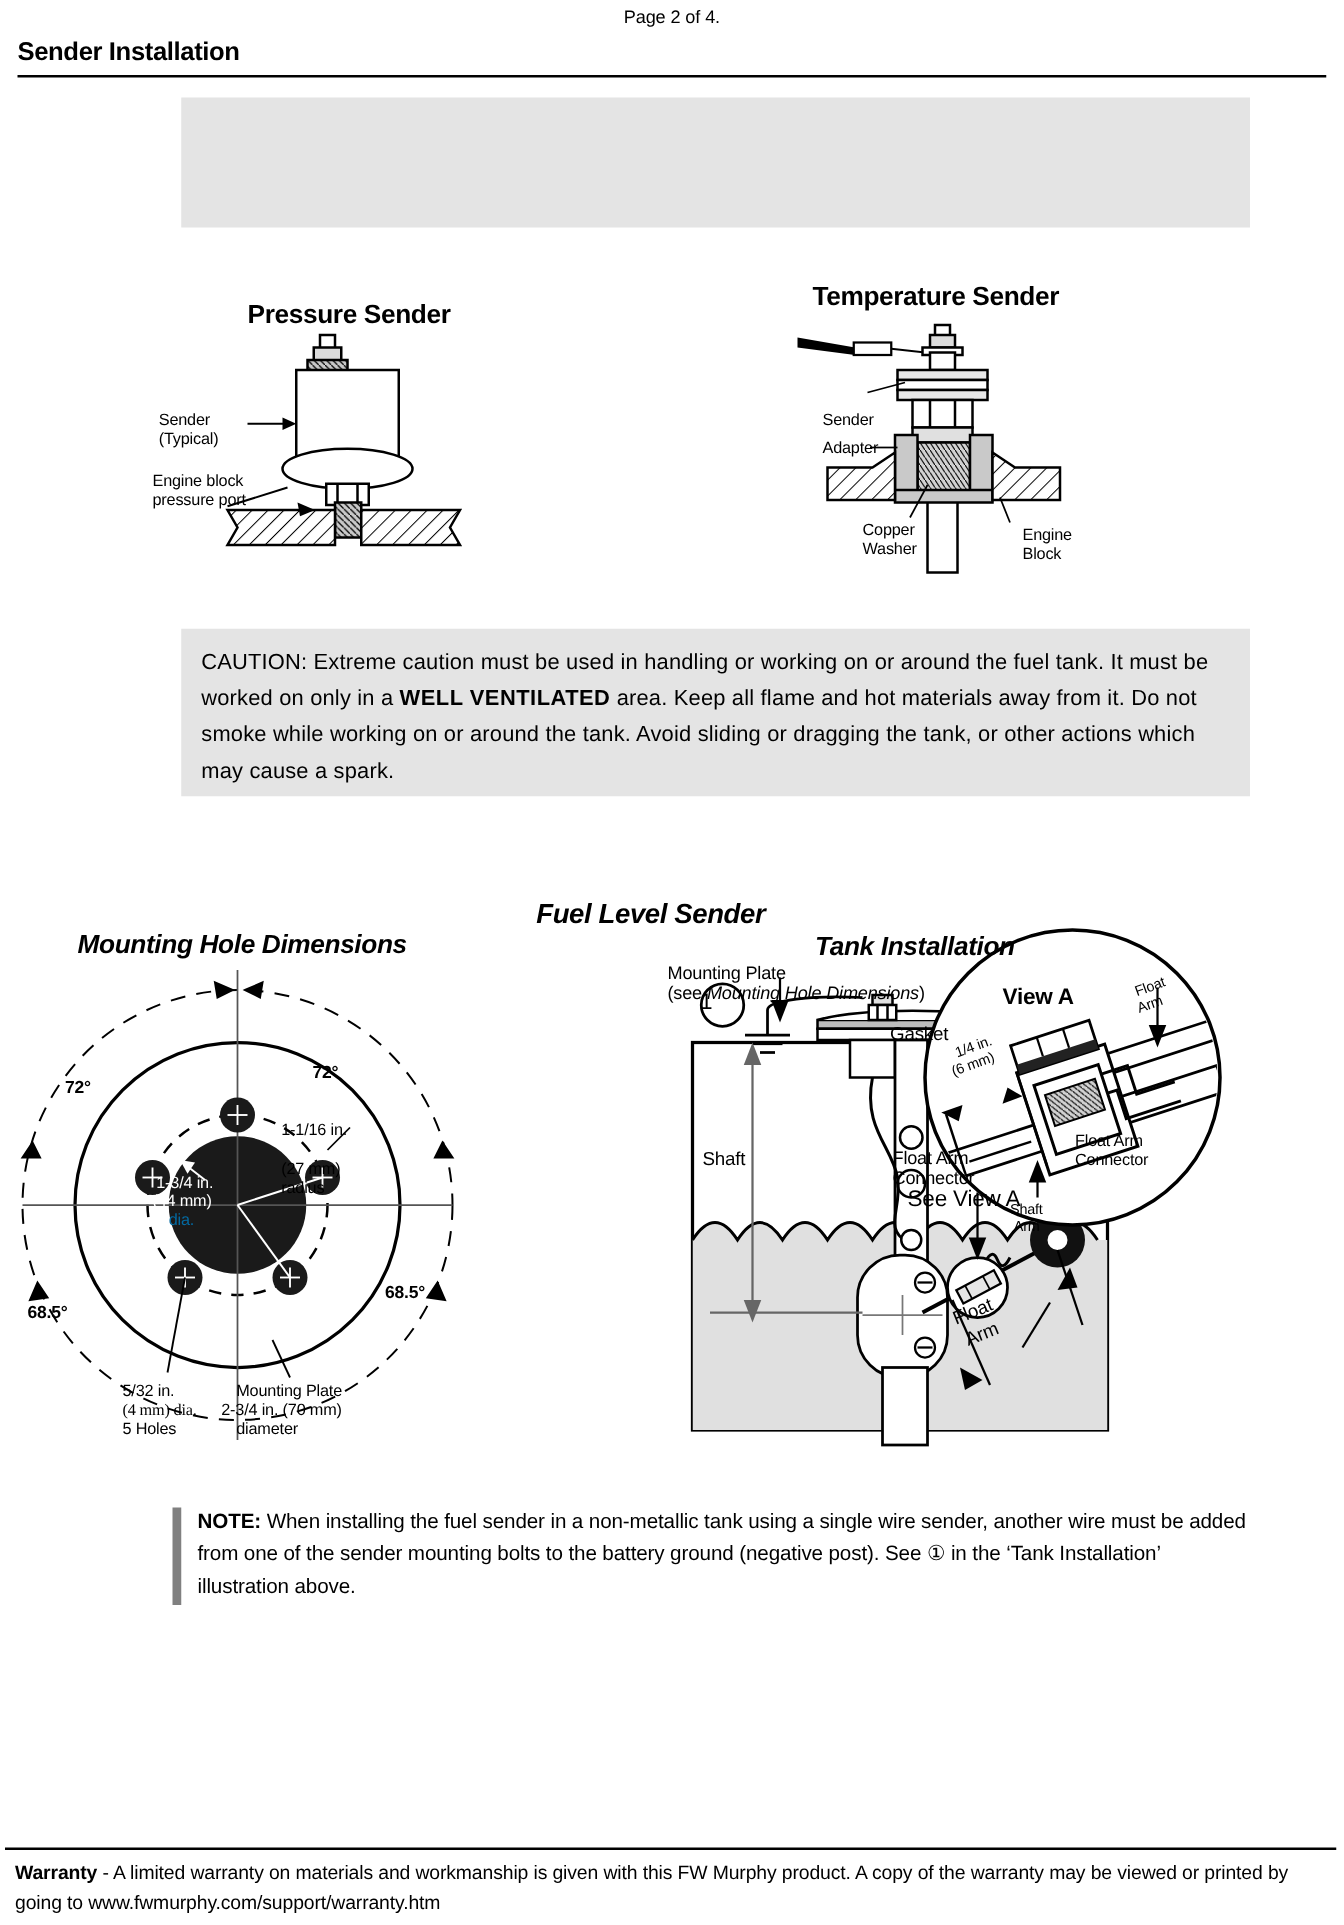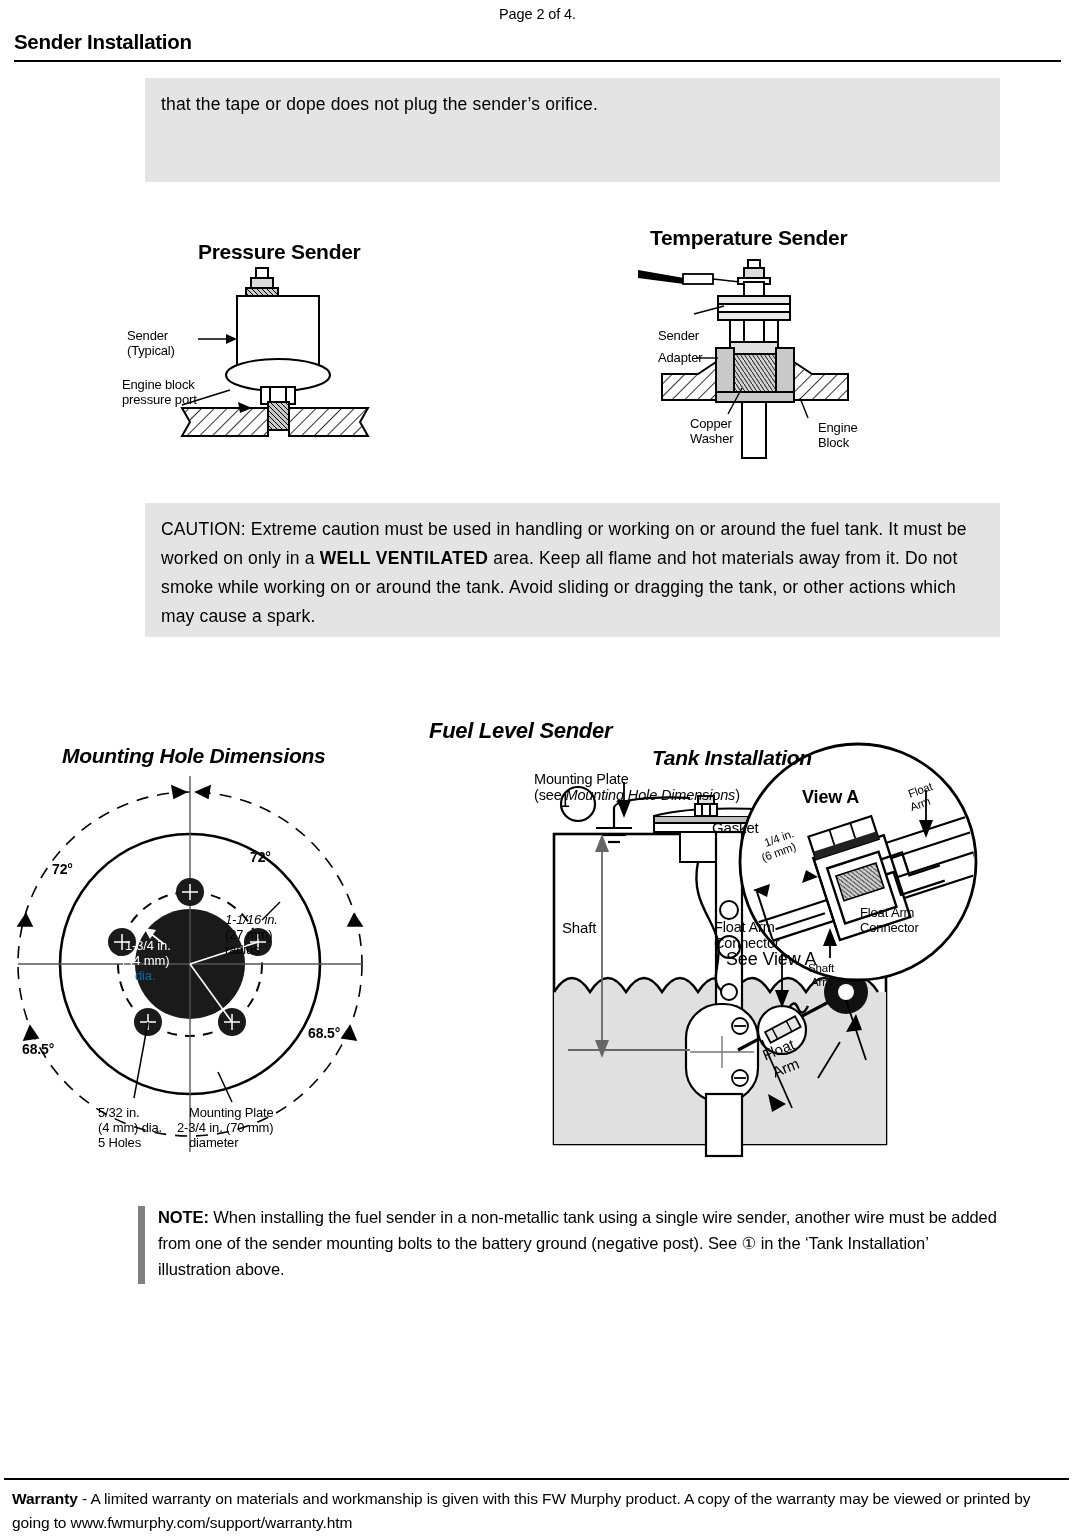--- a/index.html
+++ b/index.html
@@ -160,21 +160,20 @@
   #footer-text b { font-weight: bold; }
 </style>
 </head>
 <body>
 
 <div class="page-number">Page 2 of 4.</div>
 <div class="section-title">Sender Installation</div>
 <div class="header-rule"></div>
 
 <div class="caution-box" id="caution-1">
-  <div>that the tape or dope does not plug the sender’s orifice.</div>
 </div>
 
 <div id="fig-pressure">
   <div class="fig-title">Pressure Sender</div>
   <svg width="420" height="250" viewBox="0 0 420 250">
     <defs>
       <pattern id="hatchR" width="9" height="9" patternUnits="userSpaceOnUse" patternTransform="rotate(45)">
         <rect width="9" height="9" fill="#fff"></rect>
         <line x1="0" y1="0" x2="0" y2="9" stroke="#000" stroke-width="1.6"></line>
       </pattern>
@@ -353,30 +352,30 @@
       <g stroke="#000" stroke-width="1.4" fill="none">
         <line x1="72" y1="-44" x2="90" y2="-62"></line>
       </g>
     </g>
   </svg>
   <div class="lbl" style="left:30px; top:120px; font-weight:bold; font-size:14px;">72°</div>
   <div class="lbl" style="left:228px; top:108px; font-weight:bold; font-size:14px;">72°</div>
   <div class="lbl" style="left:0px; top:300px; font-weight:bold; font-size:14px;">68.5°</div>
   <div class="lbl" style="left:286px; top:284px; font-weight:bold; font-size:14px;">68.5°</div>
 
-  <div class="lbl" style="left:203px; top:170px;font-style:italic;">1-1/16 in.</div>
+  <div class="lbl" style="left:203px; top:154px;">1-1/16 in.</div>
   <div class="lbl" style="left:203px; top:185px;">(27 mm)</div>
   <div class="lbl" style="left:203px; top:200px;">radius</div>
 
   <div class="lbl" style="left:103px; top:196px; color:#ffffff;">1-3/4 in.</div>
   <div class="lbl" style="left:100px; top:211px; color:#ffffff;">(44 mm)</div>
   <div class="lbl" style="left:113px; top:226px; color:#0369a1;">dia.</div>
 
   <div class="lbl" style="left:76px; top:363px;">5/32 in.</div>
-  <div class="lbl" style="left:76px; top:378px;">(4 mm) dia.</div>
+  <div class="lbl" style="left:76px; top:378px;font-family:Liberation Serif, serif;">(4 mm) dia.</div>
   <div class="lbl" style="left:76px; top:393px;">5 Holes</div>
 
   <div class="lbl" style="left:167px; top:363px;">Mounting Plate</div>
   <div class="lbl" style="left:155px; top:378px;">2-3/4 in. (70 mm)</div>
   <div class="lbl" style="left:167px; top:393px;">diameter</div>
 </div>
 
 <div id="fig-tank">
   <div class="fig-title">Tank Installation</div>
   <svg width="420" height="420" viewBox="0 0 420 420">

